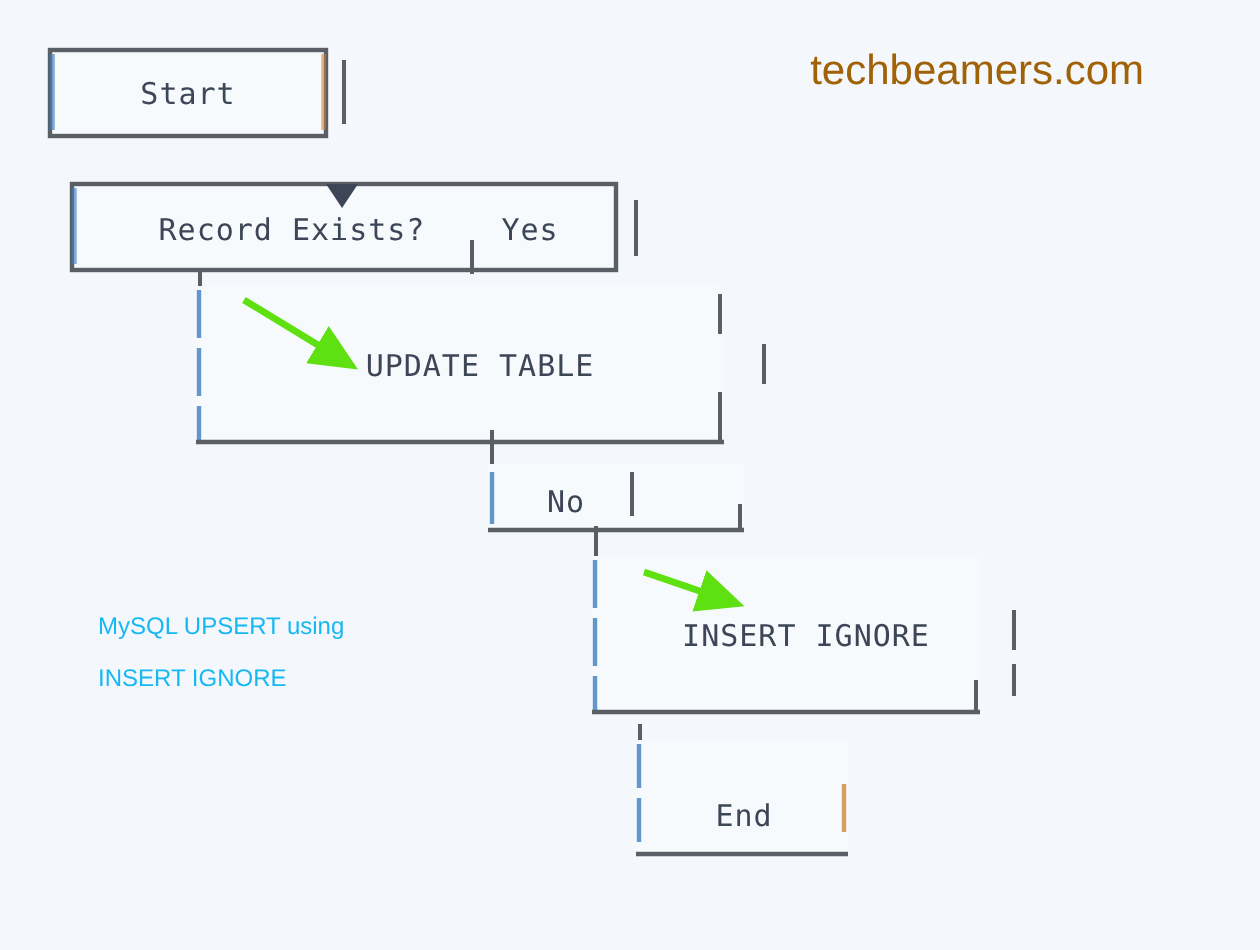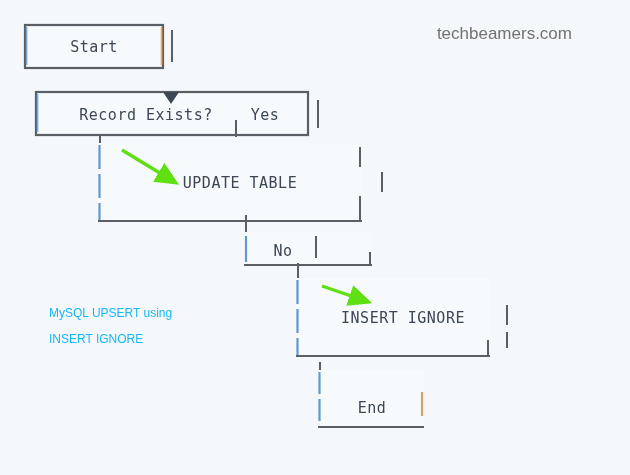--- a/index.html
+++ b/index.html
@@ -38,22 +38,22 @@
     font-family: "DejaVu Sans Mono", "Liberation Mono", monospace;
     font-size: 15px;
     fill: #3c4656;
     letter-spacing: 0.5px;
   }
   .watermark {
     position: absolute;
     right: 58px;
     top: 24px;
     font-family: "Liberation Sans", sans-serif;
-    font-size: 17px;
-    color: #737373;
+    font-size: 21px;
+    color: #a16207;
     white-space: nowrap;
   }
   .caption {
     position: absolute;
     left: 49px;
     top: 300px;
     font-family: "Liberation Sans", sans-serif;
     font-size: 12px;
     line-height: 26px;
     color: #16b8f3;

